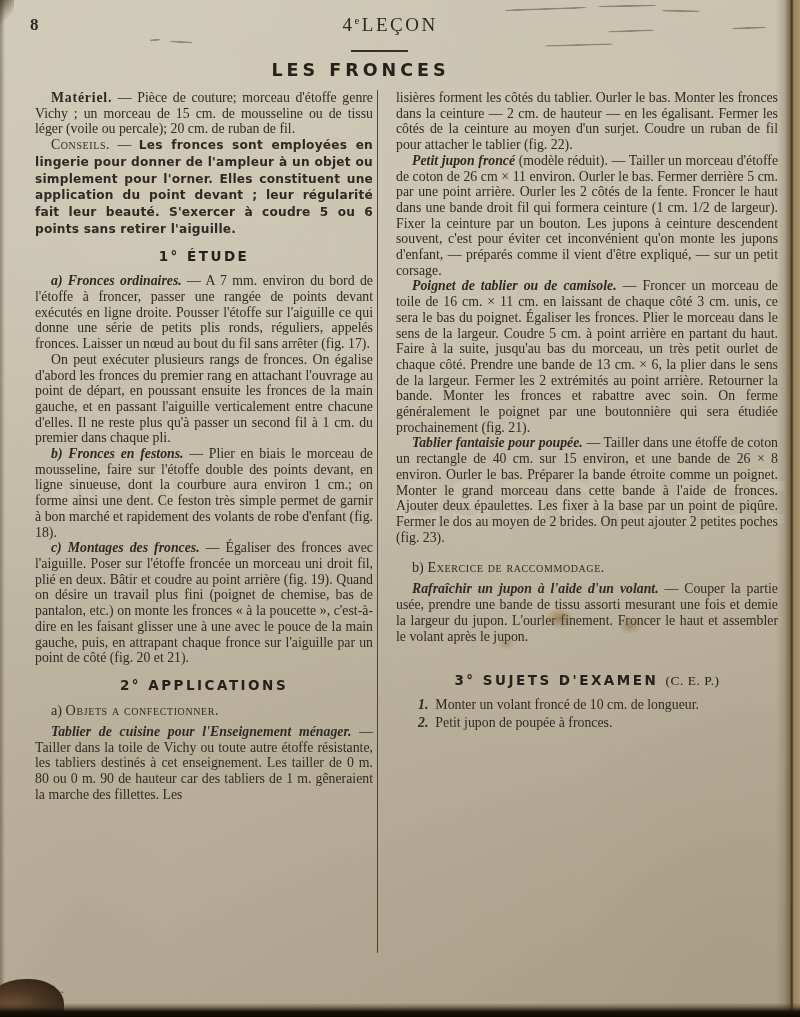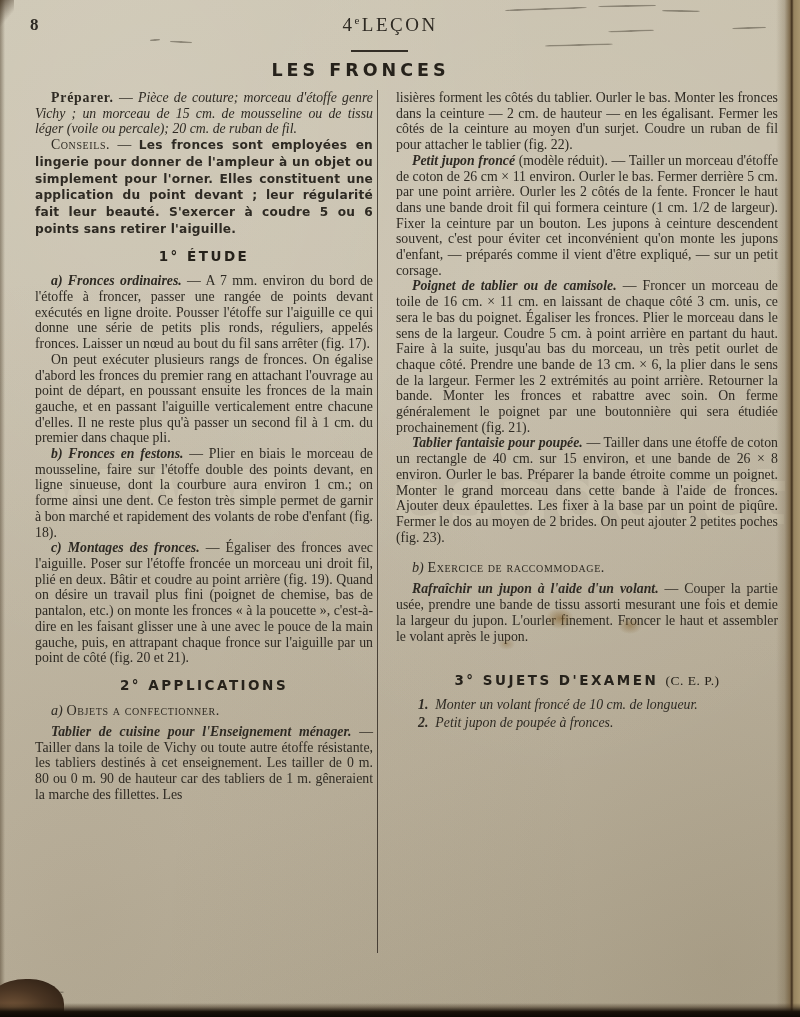--- a/index.html
+++ b/index.html
@@ -23,21 +23,21 @@
   .page-title { position:absolute; left:0; top:60px; width:721px; text-align:center;
                 font-family:"DejaVu Sans", sans-serif; font-weight:bold;
                 font-size:17.5px; letter-spacing:4px; color:#26221b; }
   
   .divider { position:absolute; left:377px; top:90px; width:1px; height:863px; background:rgba(45,38,30,0.8); }
   .col { position:absolute; top:90px; }
   .col-left  { left:35px;  width:338px; }
   .col-right { left:396px; width:382px; }
   .para { margin:0; text-align:justify; font-size:13.8px; line-height:15.7px; text-indent:16px; }
   .no-indent { text-indent:0; }
-  .it { font-style:italic; }
+  .it { }
   .lead-strong { font-weight:bold; letter-spacing:0.8px; }
   .lead-bi { font-weight:bold; font-style:italic; }
   .sc { font-variant:small-caps; letter-spacing:0.6px;text-align:right; }
   .bold-sans { font-family:"DejaVu Sans", sans-serif; font-weight:bold; font-size:12.2px; letter-spacing:0.2px; }
   .h-sans { font-family:"DejaVu Sans", sans-serif; font-weight:bold; font-size:13.5px;
             letter-spacing:2.5px; text-align:center; text-indent:0; margin:11px 0 9px; color:#26221b; }
   .subhead { margin:9px 0 5px; font-size:14.2px; text-indent:16px; text-align:left; }
   .gap-top { margin-top:14px; }
   .exam-head { margin:28px 0 8px;text-align:center; }
   .exam-suffix { font-family:"Liberation Serif", serif; font-weight:normal; letter-spacing:0.5px; }
@@ -90,21 +90,21 @@
   <div class="page-number">8</div>
   <div class="lesson">
     <span>4</span><sup>e</sup><span class="lesson-word">LEÇON</span>
   </div>
   <div class="header-rule"></div>
   <div class="page-title">LES FRONCES</div>
 
   <div class="divider"></div>
 
   <div class="col col-left">
-    <p class="para"><span class="lead-strong">Préparer.</span><span> — </span><span class="it">Pièce de couture; morceau d'étoffe genre Vichy ; un morceau de 15 cm. de mousseline ou de tissu léger (voile ou percale); 20 cm. de ruban de fil.</span></p>
+    <p class="para"><span class="lead-strong">Matériel.</span><span> — </span><span class="it">Pièce de couture; morceau d'étoffe genre Vichy ; un morceau de 15 cm. de mousseline ou de tissu léger (voile ou percale); 20 cm. de ruban de fil.</span></p>
     <p class="para"><span class="sc">Conseils.</span><span> — </span><span class="bold-sans">Les fronces sont employées en lingerie pour donner de l'ampleur à un objet ou simplement pour l'orner. Elles constituent une application du point devant ; leur régularité fait leur beauté. S'exercer à coudre 5 ou 6 points sans retirer l'aiguille.</span></p>
     <h3 class="h-sans">1° ÉTUDE</h3>
     <p class="para"><span class="lead-bi">a) Fronces ordinaires.</span><span> — </span><span>A 7 mm. environ du bord de l'étoffe à froncer, passer une rangée de points devant exécutés en ligne droite. Pousser l'étoffe sur l'aiguille ce qui donne une série de petits plis ronds, réguliers, appelés fronces. Laisser un nœud au bout du fil sans arrêter (fig. 17).</span></p>
     <p class="para">On peut exécuter plusieurs rangs de fronces. On égalise d'abord les fronces du premier rang en attachant l'ouvrage au point de départ, en poussant ensuite les fronces de la main gauche, et en passant l'aiguille verticalement entre chacune d'elles. Il ne reste plus qu'à passer un second fil à 1 cm. du premier dans chaque pli.</p>
     <p class="para"><span class="lead-bi">b) Fronces en festons.</span><span> — </span><span>Plier en biais le morceau de mousseline, faire sur l'étoffe double des points devant, en ligne sinueuse, dont la courbure aura environ 1 cm.; on forme ainsi une dent. Ce feston très simple permet de garnir à bon marché et rapidement des volants de robe d'enfant (fig. 18).</span></p>
     <p class="para"><span class="lead-bi">c) Montages des fronces.</span><span> — </span><span>Égaliser des fronces avec l'aiguille. Poser sur l'étoffe froncée un morceau uni droit fil, plié en deux. Bâtir et coudre au point arrière (fig. 19). Quand on désire un travail plus fini (poignet de chemise, bas de pantalon, etc.) on monte les fronces « à la poucette », c'est-à-dire en les faisant glisser une à une avec le pouce de la main gauche, puis, en attrapant chaque fronce sur l'aiguille par un point de côté (fig. 20 et 21).</span></p>
     <h3 class="h-sans">2° APPLICATIONS</h3>
     <p class="subhead"><span class="it">a) </span><span class="sc">Objets a confectionner.</span></p>
     <p class="para"><span class="lead-bi">Tablier de cuisine pour l'Enseignement ménager.</span><span> — </span><span>Tailler dans la toile de Vichy ou toute autre étoffe résistante, les tabliers destinés à cet enseignement. Les tailler de 0 m. 80 ou 0 m. 90 de hauteur car des tabliers de 1 m. gêneraient la marche des fillettes. Les</span></p>
   </div>

